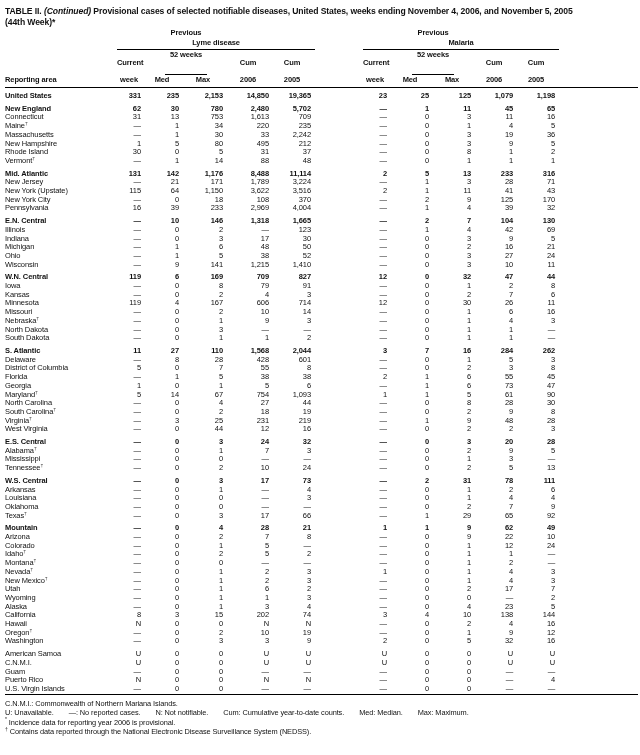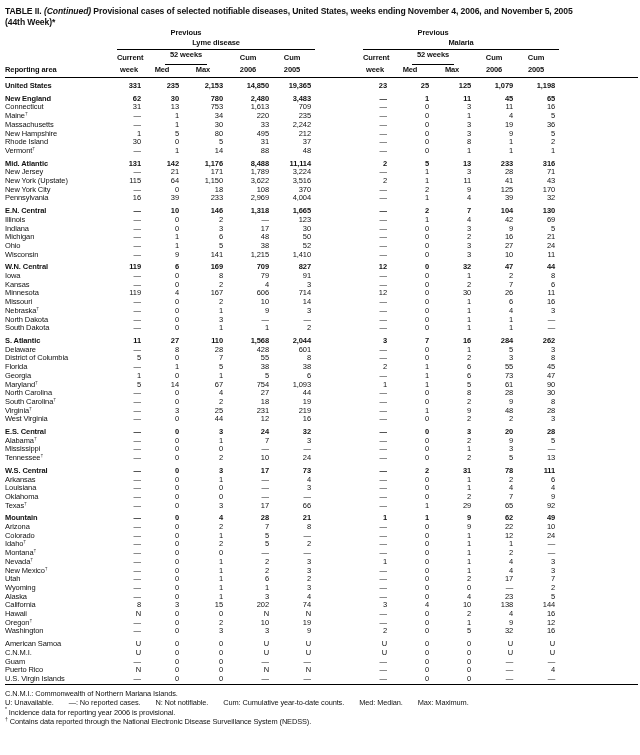--- a/index.html
+++ b/index.html
@@ -18,21 +18,21 @@
   col.c-l4 { width:46px; } col.c-l5 { width:42px; }
   col.c-sp { width:48px; }
   col.c-m1 { width:28px; } col.c-m2 { width:42px; } col.c-m3 { width:42px; }
   col.c-m4 { width:42px; } col.c-m5 { width:42px; }
   col.c-tr { width:79px; }
   th { font-size:7.5px; font-weight:bold; line-height:10px; white-space:nowrap; letter-spacing:-0.1px; }
   th.grp { text-align:center; border-bottom:1.2px solid #000; padding-bottom:1px; }
   th.prev { text-align:center; }
   th.ch { text-align:center; padding-right:4px; }
   th.w52 { text-align:center; padding:0; }
-  th.w52 span { display:inline-block; border-bottom:1.2px solid #000; padding:0 5px 4px 5px; }
+  th.w52 span { display:inline-block; border-bottom:1.2px solid #000; padding:0 5px 14px 5px; }
   th.ra { text-align:left; vertical-align:bottom; }
   tr.hr2 th { border-bottom:1.6px solid #000; padding-bottom:2px; }
   td { font-size:7.5px; line-height:8.7px; white-space:nowrap; overflow:hidden; letter-spacing:-0.1px; vertical-align:bottom; }
   td.num { text-align:right; padding-right:4px; }
   td.area { text-align:left; }
   tr.region td { font-weight:bold; }
   tr.gstart td { padding-top:4px; }
   tbody tr:first-child td { padding-top:4px; }
   sup { font-size:0.68em; vertical-align:super; line-height:0; }
   .footnotes { margin-top:4px; font-size:7.4px; line-height:9.5px; letter-spacing:-0.1px; }
@@ -128,21 +128,21 @@
         <td class="num">1,079</td>
         <td class="num">1,198</td>
         <td class="spacer"></td>
       </tr>
       <tr class="region gstart">
         <td class="area">New England</td>
         <td class="num">62</td>
         <td class="num">30</td>
         <td class="num">780</td>
         <td class="num">2,480</td>
-        <td class="num">3,483</td>
+        <td class="num">5,702</td>
         <td class="spacer"></td>
         <td class="num">—</td>
         <td class="num">1</td>
         <td class="num">11</td>
         <td class="num">45</td>
         <td class="num">65</td>
         <td class="spacer"></td>
       </tr>
       <tr>
         <td class="area">Connecticut</td>

